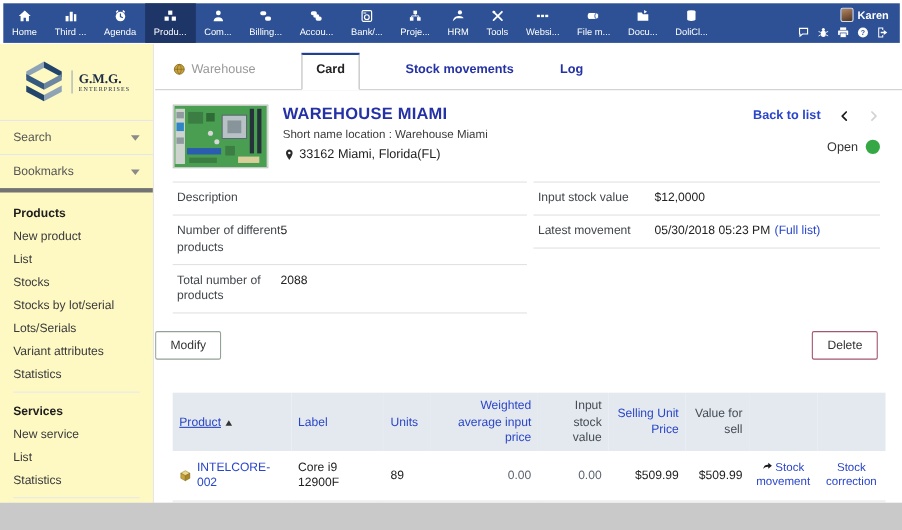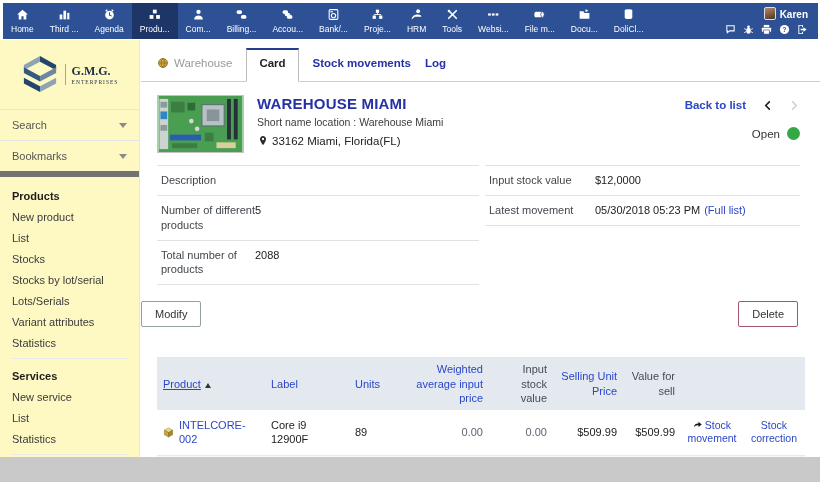--- a/index.html
+++ b/index.html
@@ -37,31 +37,31 @@
   }
   .logo { display: flex; align-items: center; justify-content: center; gap: 6px; padding: 15px 4px 16px; cursor: pointer; }
   .logo-mark { width: 38px; height: 38px; }
   .logo-text { border-left: 1px solid #9aa7b5; padding-left: 6px; }
   .logo-name { font-family: "Liberation Serif", serif; font-weight: bold; font-size: 12px; color: #1c2b47; }
   .logo-sub { font-family: "Liberation Serif", serif; font-size: 5.5px; letter-spacing: 1px; color: #1c2b47; }
   .side-select {
     border-top: 1px solid #e6e6e6; padding: 9px 12px; font-size: 11px; color: #555;
     display: flex; justify-content: space-between; align-items: center; cursor: pointer;
   }
-  .side-select:last-of-type { border-bottom: 6px solid #737373; }
+  .side-select:last-of-type { border-bottom: 4px solid #737373; }
   .caret { width: 0; height: 0; border-left: 4px solid transparent; border-right: 4px solid transparent; border-top: 5px solid #8a8a8a; }
   .menu { padding: 2px 0 0 12px; }
   .msec.sep { border-top: 1px solid #e8e8e8; margin-right: 12px; }
   .mtitle { font-size: 11px; font-weight: bold; color: #1d1d1d; margin: 11px 0 9px; }
   .mitem { font-size: 11px; color: #3a3a3c; margin-bottom: 9px; cursor: pointer; white-space: nowrap; }
   
   .main { position: absolute; top: 40px; left: 141px; right: 0; bottom: 25px; background: #fff; overflow: hidden; }
   .tabs {
     height: 42px; border-bottom: 1px solid #cfcfcf; display: flex; align-items: flex-end;
-    gap: 14px; padding-left: 16px; text-align: center;
+    gap: 42px; padding-left: 16px; text-align: center;
   }
   .tab { font-size: 11.5px; padding-bottom: 12px; cursor: pointer; white-space: nowrap; }
   .tab-ghost { color: #999; display: flex; align-items: center; gap: 5px; }
   .tab-ghost svg { width: 12px; height: 12px; }
   .tab-active {
     border: 1px solid #bbb; border-top: 2px solid #23408f; border-bottom: 1px solid #fff;
     background: #fff; font-weight: bold; color: #222; padding: 7px 12px 12px; margin-bottom: -1px;
   }
   .tab-link { color: #2532a5; font-weight: bold; }
   .head { display: flex; padding: 13px 20px 0 16px; }

